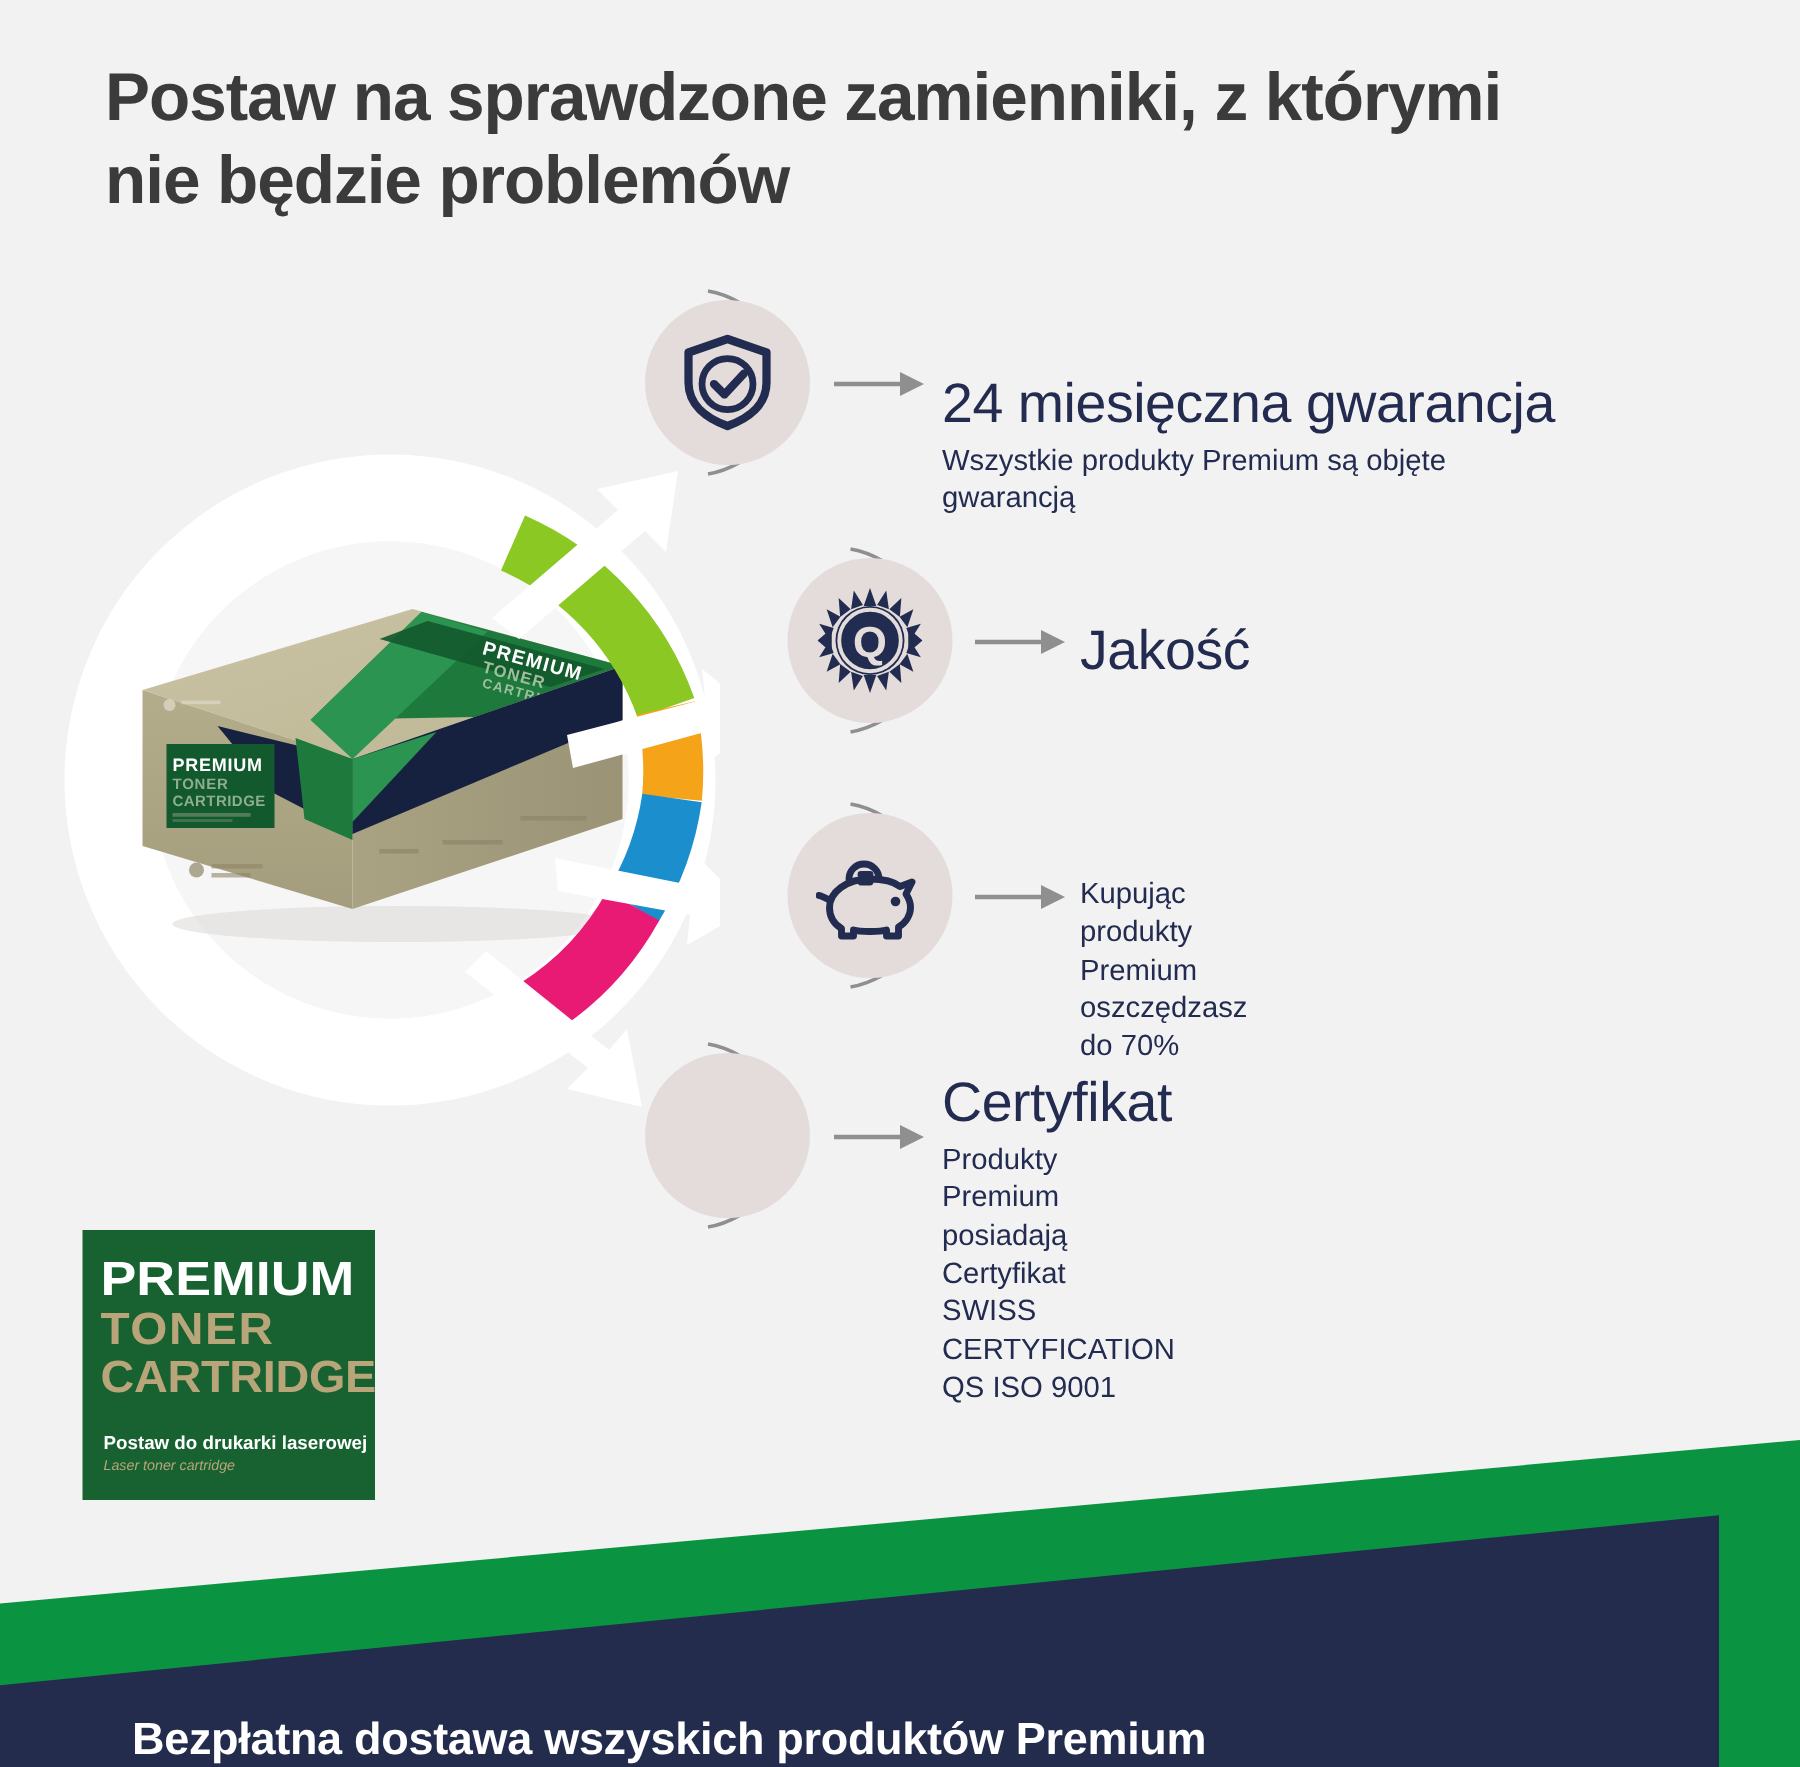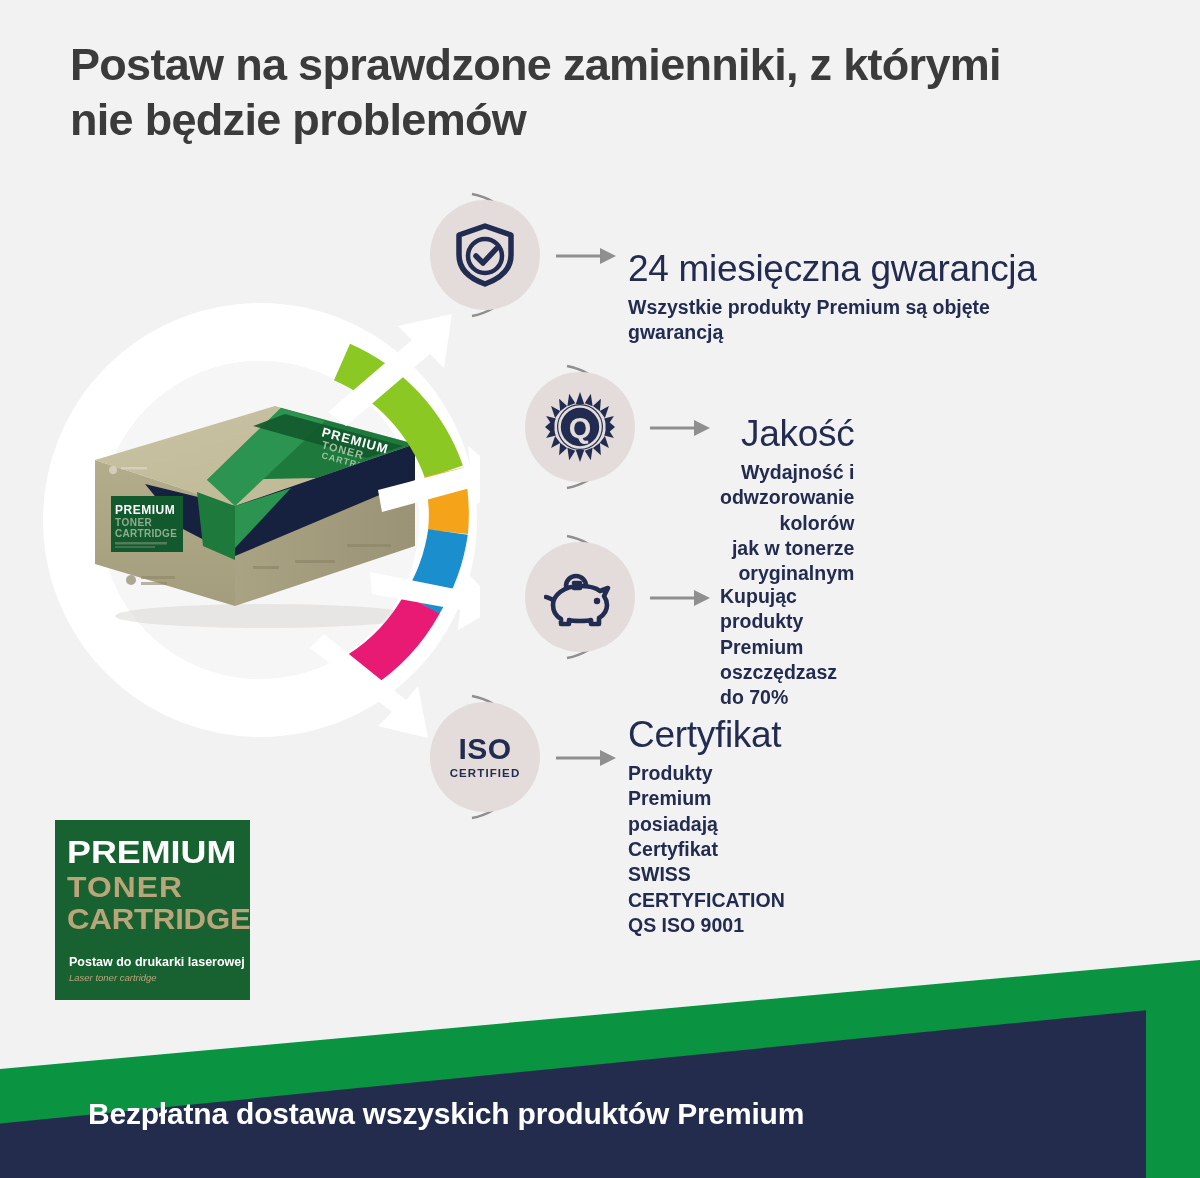--- a/index.html
+++ b/index.html
@@ -108,21 +108,20 @@
     line-height: 1.05;
     letter-spacing: -0.3px;
     white-space: nowrap;
   }
   .feat-desc {
     font-size: 19.5px;
     color: #232c50;
     line-height: 1.30;
     margin-top: 6px;
     white-space: pre-line;
-    font-weight: bold;
   }
 
   
   .band-green {
     position: absolute;
     left: 0;
     top: 960px;
     width: 1200px;
     height: 218px;
     background: #0a9442;
@@ -133,21 +132,21 @@
     left: 0;
     top: 960px;
     width: 1200px;
     height: 218px;
     background: #242c4e;
     clip-path: polygon(0% 75.0%, 95.5% 23.0%, 95.5% 100%, 0% 100%);
   }
   .band-caption {
     position: absolute;
     left: 88px;
-    top: 1097px;
+    top: 1143px;
     font-size: 30px;
     font-weight: bold;
     color: #ffffff;
     letter-spacing: -0.2px;
   }
 
   
   .logo-card {
     position: absolute;
     left: 55px;
@@ -359,22 +358,20 @@
         <text x="35" y="46" text-anchor="middle" font-family="Liberation Sans, sans-serif" font-size="29" font-weight="bold" fill="#e3dcdb">Q</text>
       </svg>
     </div>
   </div>
   <svg style="position:absolute;left:650px;top:415px;width:62px;height:26px;" viewBox="0 0 62 26">
     <line x1="0" y1="13" x2="44" y2="13" stroke="#8f8f8f" stroke-width="3"></line>
     <polygon points="44,5 60,13 44,21" fill="#8f8f8f"></polygon>
   </svg>
   <div class="feat-text" style="left:720px;top:387px;text-align:right;">
     <div class="feat-title">Jakość</div>
-    <div class="feat-desc">Wydajność i odwzorowanie kolorów
-jak w tonerze oryginalnym</div>
   </div>
 </div>
 
 <div class="feature" style="left:0;top:0;">
   <div class="icon-wrap" style="left:505px;top:522px;">
     <svg viewBox="0 0 150 150" style="position:absolute;left:0;top:0;width:150px;height:150px;">
       <path d="M 62 14 A 62 62 0 0 1 62 136" fill="none" stroke="#8f8f8f" stroke-width="2.4"></path>
     </svg>
     <div class="icon-circle"></div>
     <div class="icon-glyph">
@@ -404,26 +401,20 @@
 oszczędzasz do 70%</div>
   </div>
 </div>
 
 <div class="feature" style="left:0;top:0;">
   <div class="icon-wrap" style="left:410px;top:682px;">
     <svg viewBox="0 0 150 150" style="position:absolute;left:0;top:0;width:150px;height:150px;">
       <path d="M 62 14 A 62 62 0 0 1 62 136" fill="none" stroke="#8f8f8f" stroke-width="2.4"></path>
     </svg>
     <div class="icon-circle"></div>
-    <div class="icon-glyph">
-      <div class="iso-text">
-        <span class="iso-main">ISO</span>
-        <span class="iso-sub">CERTIFIED</span>
-      </div>
-    </div>
   </div>
   <svg style="position:absolute;left:556px;top:745px;width:62px;height:26px;" viewBox="0 0 62 26">
     <line x1="0" y1="13" x2="44" y2="13" stroke="#8f8f8f" stroke-width="3"></line>
     <polygon points="44,5 60,13 44,21" fill="#8f8f8f"></polygon>
   </svg>
   <div class="feat-text" style="left:628px;top:688px;">
     <div class="feat-title">Certyfikat</div>
     <div class="feat-desc">Produkty Premium posiadają Certyfikat
 SWISS CERTYFICATION QS ISO 9001</div>
   </div>

